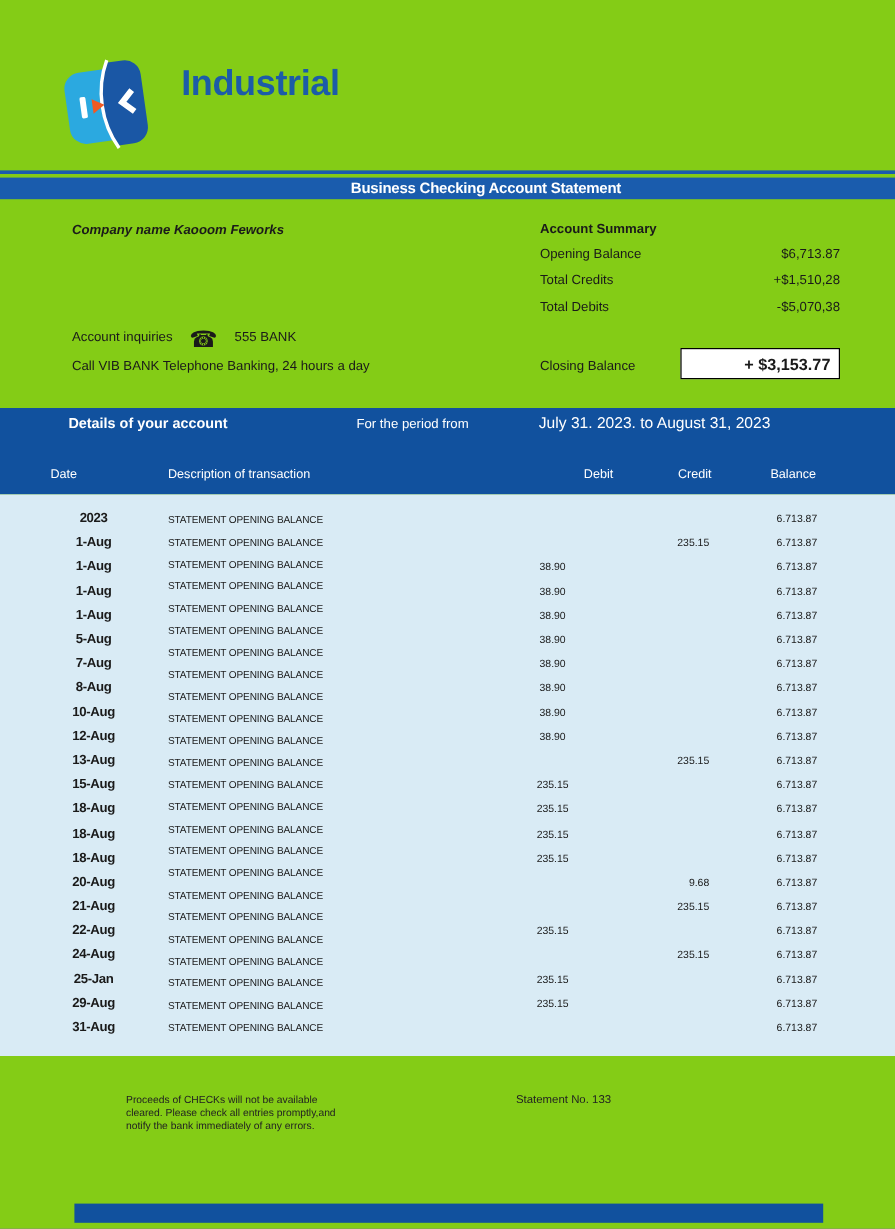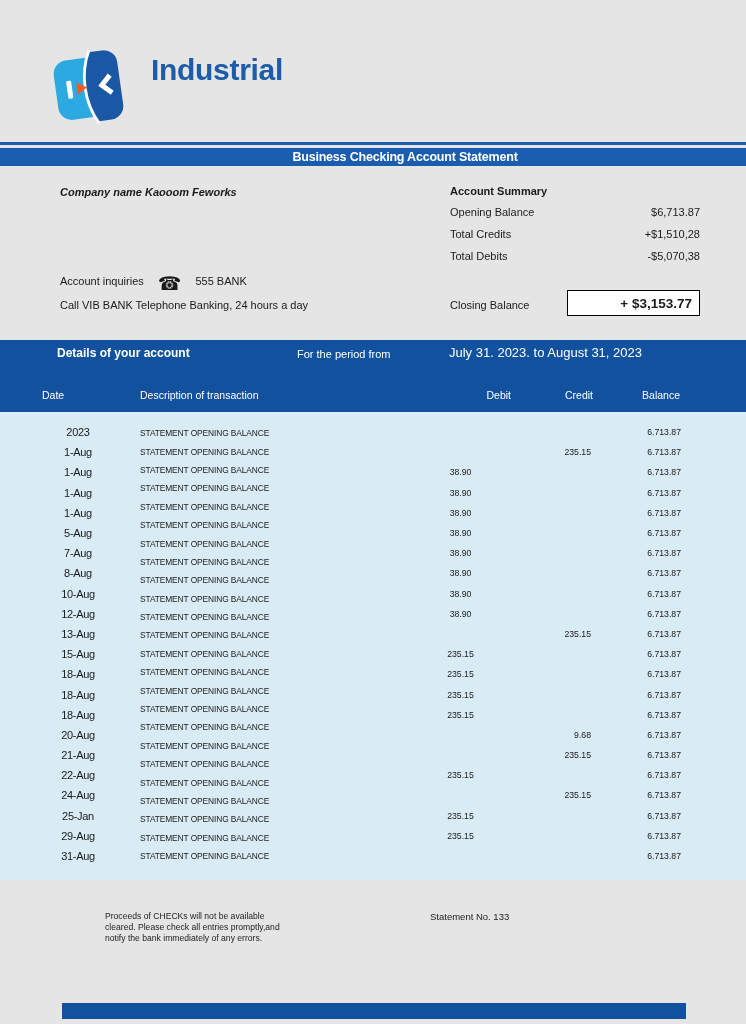--- a/index.html
+++ b/index.html
@@ -8,21 +8,21 @@
     --brand-blue:#1C5CA8;
     --logo-light:#2BA9E0;
     --logo-dark:#1A57A5;
     --logo-orange:#F15A24;
     --table-bg:#D9EBF5;
     --ink:#1a1a1a;
   }
   html,body{margin:0;padding:0;background:#888;}
   .page{
     position:relative;width:746px;height:1024px;margin:0 auto;
-    background:#e5e5e5;overflow:hidden;
+    background:#84cc16;overflow:hidden;
     font-family:"Liberation Sans", sans-serif;color:var(--ink);
   }
   
   .logo{position:absolute;left:50px;top:40px;width:84px;height:94px;}
   .brand{position:absolute;left:151px;top:52px;font-size:30px;line-height:36px;
     font-weight:700;color:var(--brand-blue);letter-spacing:-0.3px;}
   .rule{position:absolute;left:0;top:142px;width:746px;height:3px;background:var(--banner-blue);}
   .banner{position:absolute;left:0;top:148px;width:746px;height:18px;background:var(--banner-blue);
     display:flex;align-items:center;justify-content:center;padding-left:32px;}
   .banner span{color:#fff;font-size:12.5px;font-weight:700;letter-spacing:-0.2px;}
@@ -50,21 +50,21 @@
   .col-h.debit{left:430px;width:81px;text-align:right;}
   .col-h.credit{left:512px;width:81px;text-align:right;}
   .col-h.balance{left:599px;width:81px;text-align:right;}
   
   .table-bg{position:absolute;left:0;top:412px;width:746px;height:468px;background:var(--table-bg);}
   .desc-lines{position:absolute;left:140px;top:12px;}
   .desc-line{height:18.4px;display:flex;align-items:center;font-size:8.4px;letter-spacing:-0.1px;color:#1b1b1b;}
   .tx-rows{position:absolute;left:0;top:10px;width:746px;}
   .tx-row{position:relative;height:20.2px;}
   .tx-row span{position:absolute;top:50%;transform:translateY(-50%);}
-  .c-date{left:42px;width:72px;text-align:center;font-size:11px;font-weight:400;letter-spacing:-0.3px;}
+  .c-date{left:42px;width:72px;text-align:center;font-size:11px;font-weight:700;letter-spacing:-0.3px;}
   .c-debit{left:420px;width:81px;text-align:center;font-size:8.7px;}
   .c-credit{left:510px;width:81px;text-align:right;font-size:8.7px;}
   .c-balance{left:600px;width:81px;text-align:right;font-size:8.7px;}
   
   .notice{position:absolute;left:105px;top:911px;font-size:8.6px;line-height:10.8px;color:#222;}
   .statement-no{position:absolute;left:430px;top:911px;font-size:9.5px;color:#222;}
   .bottom-bar{position:absolute;left:62px;top:1003px;width:624px;height:16px;background:var(--band-blue);}
 </style>
 </head>
 <body>

